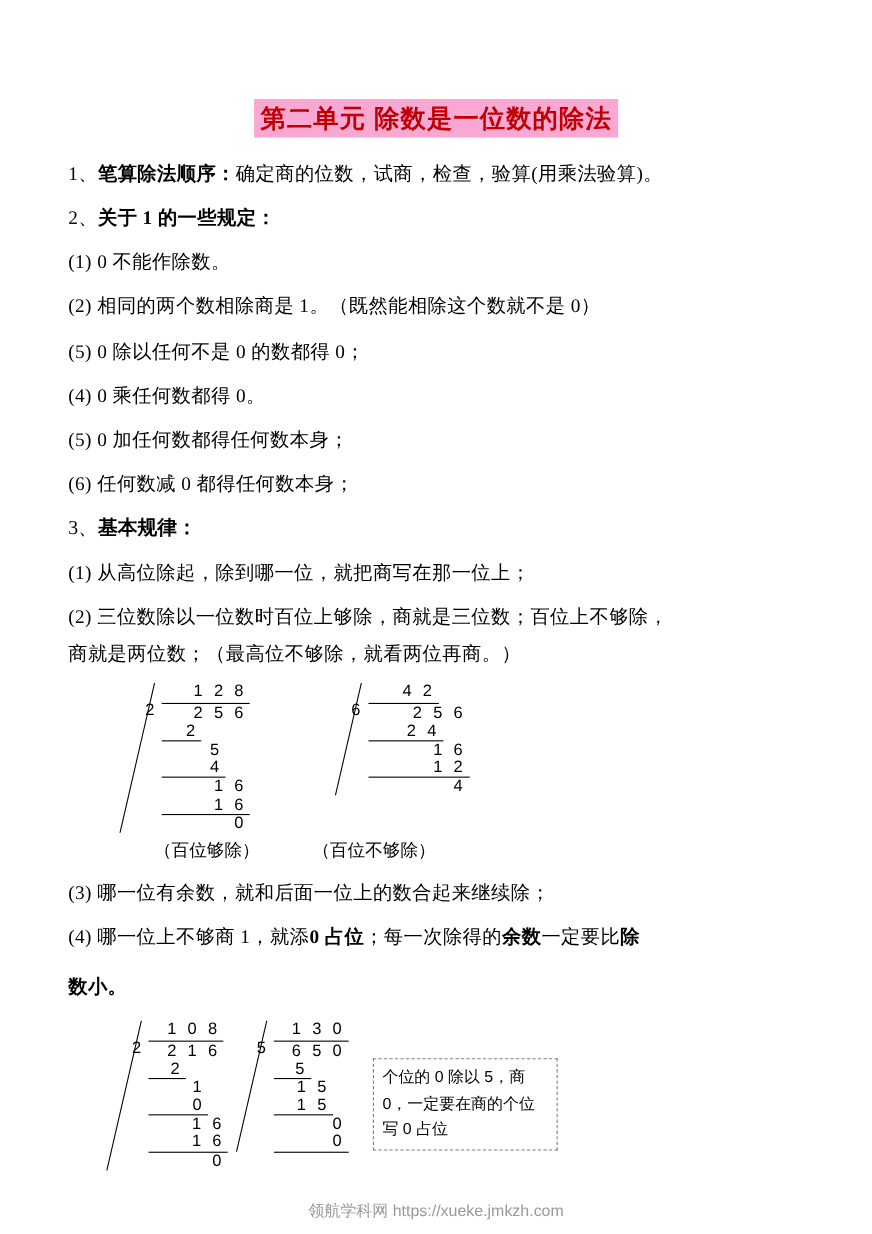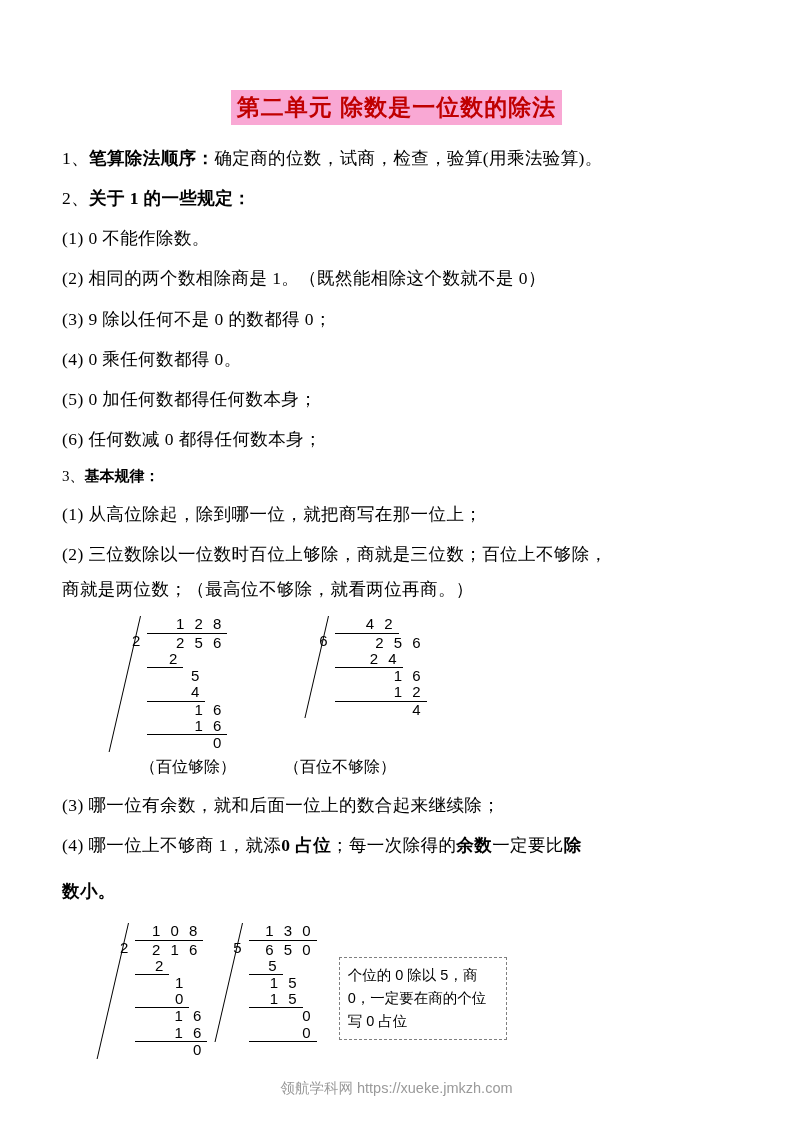--- a/index.html
+++ b/index.html
@@ -47,21 +47,21 @@
     color: #000000;
     font-weight: bold;
   }
   .bold {
     font-weight: bold;
   }
   .indent-0 {
     text-indent: 0;
   }
   .heading-line {
-    font-size: 15px;
+    font-size: 18px;
     line-height: 1.95;
     margin: 4px 0 6px 0;
   }
   
   .divs-row {
     display: flex;
     align-items: flex-start;
     margin: 10px 0 0 0;
   }
   .div-block {
@@ -124,21 +124,21 @@
     font-size: 14.5px;
     line-height: 1.6;
     padding: 6px 8px;
     width: 150px;
     box-sizing: border-box;
     font-family: "Liberation Sans", "DejaVu Sans", sans-serif;
   }
   .footer {
     position: absolute;
     left: 0;
-    bottom: 24px;
+    bottom: 12px;
     width: 100%;
     text-align: center;
     color: #9a9a9a;
     font-size: 14.5px;
     font-family: "Liberation Sans", "DejaVu Sans", sans-serif;
   }
   .mono-col {
     text-align: right;
     display: block;
   }
@@ -155,21 +155,21 @@
   <p class="line">
     <span>1、</span><span class="lead-purple">笔算除法顺序：</span><span>确定商的位数，试商，检查，验算(用乘法验算)。</span>
   </p>
 
   <p class="line">
     <span>2、</span><span class="lead-purple">关于 1 的一些规定：</span>
   </p>
 
   <p class="line">(1) 0 不能作除数。</p>
   <p class="line">(2) 相同的两个数相除商是 1。（既然能相除这个数就不是 0）</p>
-  <p class="line">(3) 9 除以任何不是 0 的数都得 0；</p>
+  <p class="line">(5) 0 除以任何不是 0 的数都得 0；</p>
   <p class="line">(4) 0 乘任何数都得 0。</p>
   <p class="line">(5) 0 加任何数都得任何数本身；</p>
   <p class="line">(6) 任何数减 0 都得任何数本身；</p>
 
   <p class="heading-line">
     <span>3、</span><span class="lead-purple">基本规律：</span>
   </p>
 
   <p class="line">(1) 从高位除起，除到哪一位，就把商写在那一位上；</p>
   <p class="line" style="margin-bottom:0">(2) 三位数除以一位数时百位上够除，商就是三位数；百位上不够除，</p>

